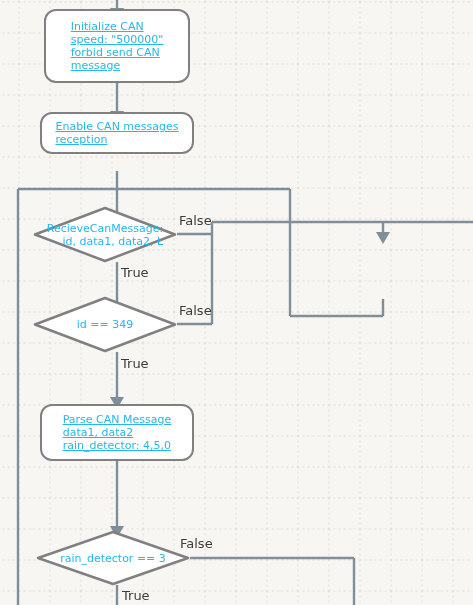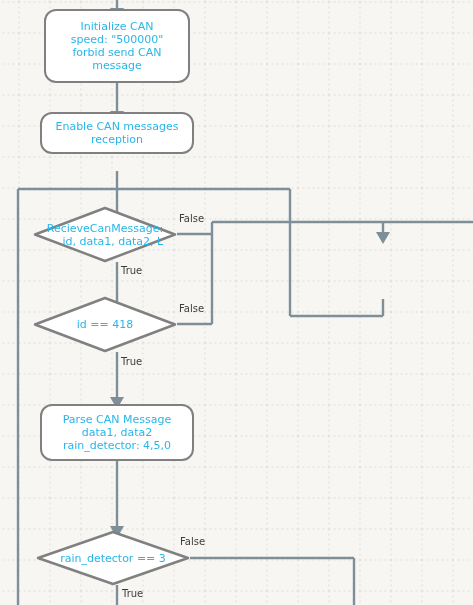--- a/index.html
+++ b/index.html
@@ -24,27 +24,27 @@
     background-position: 0px 1px, 18px 0px;
   }
   
   #gridsvg{position:absolute;left:0;top:0;width:473px;height:605px;}
   #wires{position:absolute;left:0;top:0;width:473px;height:605px;}
 
   .node{
     position:absolute;
     box-sizing:border-box;
     display:flex;align-items:center;justify-content:center;
-    text-align:center;
     color:#29b6e8;
     font-family:"DejaVu Sans", sans-serif;
     font-size:11px;
     line-height:13px;
     letter-spacing:0px;
     white-space:pre;
+    text-decoration:underline;
   }
   .proc{
     background:#ffffff;
     border:2.5px solid #808080;
     border-radius:12px;
   }
   .dia-wrap{
     position:absolute;
   }
   .dia-wrap svg{position:absolute;left:0;top:0;}
@@ -56,21 +56,21 @@
     text-align:right;
     color:#29b6e8;
     font-size:11px;
     line-height:13px;
     white-space:pre;
     overflow:hidden;
   }
   .edge-label{
     position:absolute;
     color:#3c3c3c;
-    font-size:10px;
+    font-size:13px;
     font-family:"DejaVu Sans", sans-serif;
     background:transparent;
     white-space:nowrap;
   }
 </style>
 </head>
 <body>
 
 <div id="canvas">
 
@@ -152,21 +152,21 @@
       <polygon points="72,2 142,28.5 72,55 2,28.5" fill="#ffffff" stroke="#808080" stroke-width="2.5" stroke-linejoin="round"></polygon>
     </svg>
     <div class="dia-label">RecieveCanMessage:
 id, data1, data2, L</div>
   </div>
 
   <div class="dia-wrap" style="left:33px;top:296px;width:144px;height:57px;">
     <svg width="144" height="57" viewBox="0 0 144 57" xmlns="http://www.w3.org/2000/svg">
       <polygon points="72,2 142,28.5 72,55 2,28.5" fill="#ffffff" stroke="#808080" stroke-width="2.5" stroke-linejoin="round"></polygon>
     </svg>
-    <div class="dia-label">id == 418</div>
+    <div class="dia-label">id == 349</div>
   </div>
 
   <div class="node proc" style="left:40px;top:404px;width:154px;height:57px;">
     <span>Parse CAN Message
 data1, data2
 rain_detector: 4,5,0</span>
   </div>
 
   <div class="dia-wrap" style="left:36px;top:530px;width:154px;height:56px;">
     <svg width="154" height="56" viewBox="0 0 154 56" xmlns="http://www.w3.org/2000/svg">

